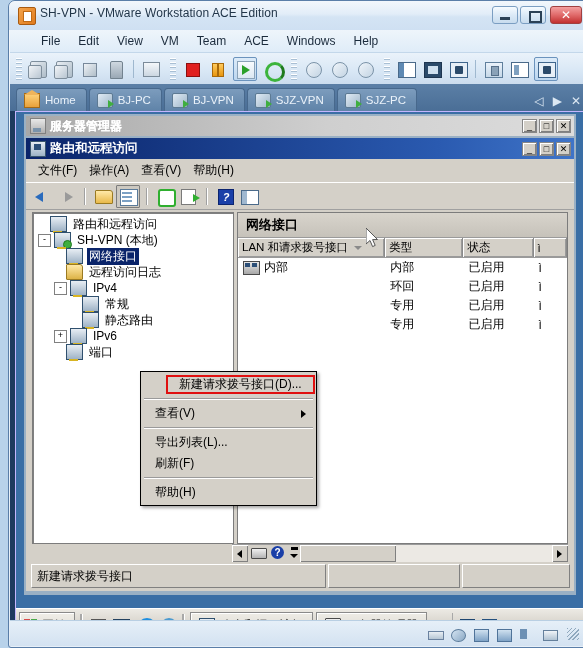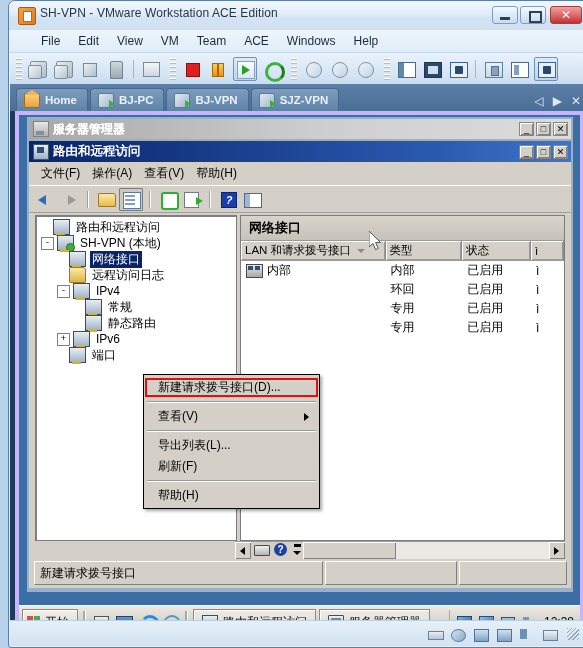--- a/index.html
+++ b/index.html
@@ -122,21 +122,21 @@
   #tabstrip{
     position:absolute;left:1px;top:83px;right:1px;height:27px;
     background:linear-gradient(to bottom,#5b7fa6,#4a6e96);
     display:flex;align-items:flex-end;padding-left:6px;
   }
   .vtab{
     height:23px;box-sizing:border-box;margin-right:2px;
     display:flex;align-items:center;gap:5px;padding:0 10px 0 7px;
     background:linear-gradient(to bottom,#7c9cbd,#5f83a8);
     color:#eaf2fa;font-size:11.5px;white-space:nowrap;
-    border:1px solid #47688c;border-bottom:none;border-radius:4px 4px 0 0;font-weight:bold;
+    border:1px solid #47688c;border-bottom:none;border-radius:4px 4px 0 0;
   }
   .vtab.active{
     background:#ffffff;color:#000;font-size:13px;font-weight:bold;
     height:25px;border-color:#c9d9e8;padding:0 7px 0 4px;
   }
   .vtab .ti{width:14px;height:13px;position:relative;flex:0 0 auto;}
   .ti-home{background:linear-gradient(to bottom,#ffd27a,#e8a13a);border:1px solid #a56a15;}
   .ti-home:after{content:"";position:absolute;left:-1px;top:-4px;
     border-left:8px solid transparent;border-right:8px solid transparent;border-bottom:5px solid #f0b45a;}
   .ti-vm{background:linear-gradient(135deg,#dfeaf4,#9fb6c9);border:1px solid #5d7a93;border-radius:2px;}
@@ -145,21 +145,21 @@
   .tabnav{margin-left:auto;display:flex;align-items:center;gap:9px;padding:0 8px 3px 6px;color:#dce8f3;font-size:12px;}
 
   
   #guest{
     position:absolute;left:1px;top:110px;right:1px;bottom:1px;
     background:#1e3a5f;overflow:hidden;
   }
   #guest-desktop{
     position:absolute;left:5px;top:0px;right:5px;bottom:4px;
     background:#3a6ea5;
-    border:4px solid #c4b5fd;
+    border:1px solid #c4b5fd;
   }
 
   
   #server-manager{
     position:absolute;left:8px;top:2px;right:7px;bottom:46px;
     background:#d4d0c8;border:2px solid #9ab0c4;
     box-sizing:border-box;
   }
   #sm-title{
     height:20px;display:flex;align-items:center;
@@ -278,21 +278,21 @@
     display:flex;align-items:center;padding-left:5px;font-size:12px;color:#000;white-space:nowrap;}
 
   
   #ctxmenu{
     position:absolute;left:124px;top:259px;width:175px;
     background:#d4d0c8;border:1px solid #000;
     box-shadow:2px 2px 3px rgba(0,0,0,.35);
     padding:2px 0;z-index:50;
   }
   .cmi{height:21px;display:flex;align-items:center;padding:0 10px 0 14px;font-size:12px;color:#000;white-space:nowrap;position:relative;}
-  .cmi.highlight{outline:2px solid #e01010;outline-offset:-3px;}
+  .cmi.highlight{outline:2px solid #e01010;outline-offset:-3px;margin-left:24px;}
   .cmi .sub{margin-left:auto;border-left:5px solid #000;border-top:4px solid transparent;border-bottom:4px solid transparent;}
   .cmsep{height:1px;margin:3px 3px;background:#9a9a9a;border-bottom:1px solid #fff;}
 
   
   #cursor{position:absolute;left:350px;top:116px;width:13px;height:20px;z-index:80;}
 
   
   #guest-taskbar{
     position:absolute;left:0;right:0;bottom:0;height:32px;
     background:linear-gradient(to bottom,#eceae4,#d6d2ca 50%,#c8c4bc);
@@ -423,20 +423,24 @@
       <span class="ti ti-vm"></span>
       <span>BJ-PC</span>
     </div>
     <div class="vtab">
       <span class="ti ti-vm"></span>
       <span>BJ-VPN</span>
     </div>
     <div class="vtab">
       <span class="ti ti-vm"></span>
       <span>SJZ-VPN</span>
+    </div>
+    <div class="vtab">
+      <span class="ti ti-vm"></span>
+      <span>SJZ-PC</span>
     </div>
     <div class="tabnav">
       <span>◁</span>
       <span>▶</span>
       <span>✕</span>
     </div>
   </div>
 
   <div id="guest">
     <div id="guest-desktop">

